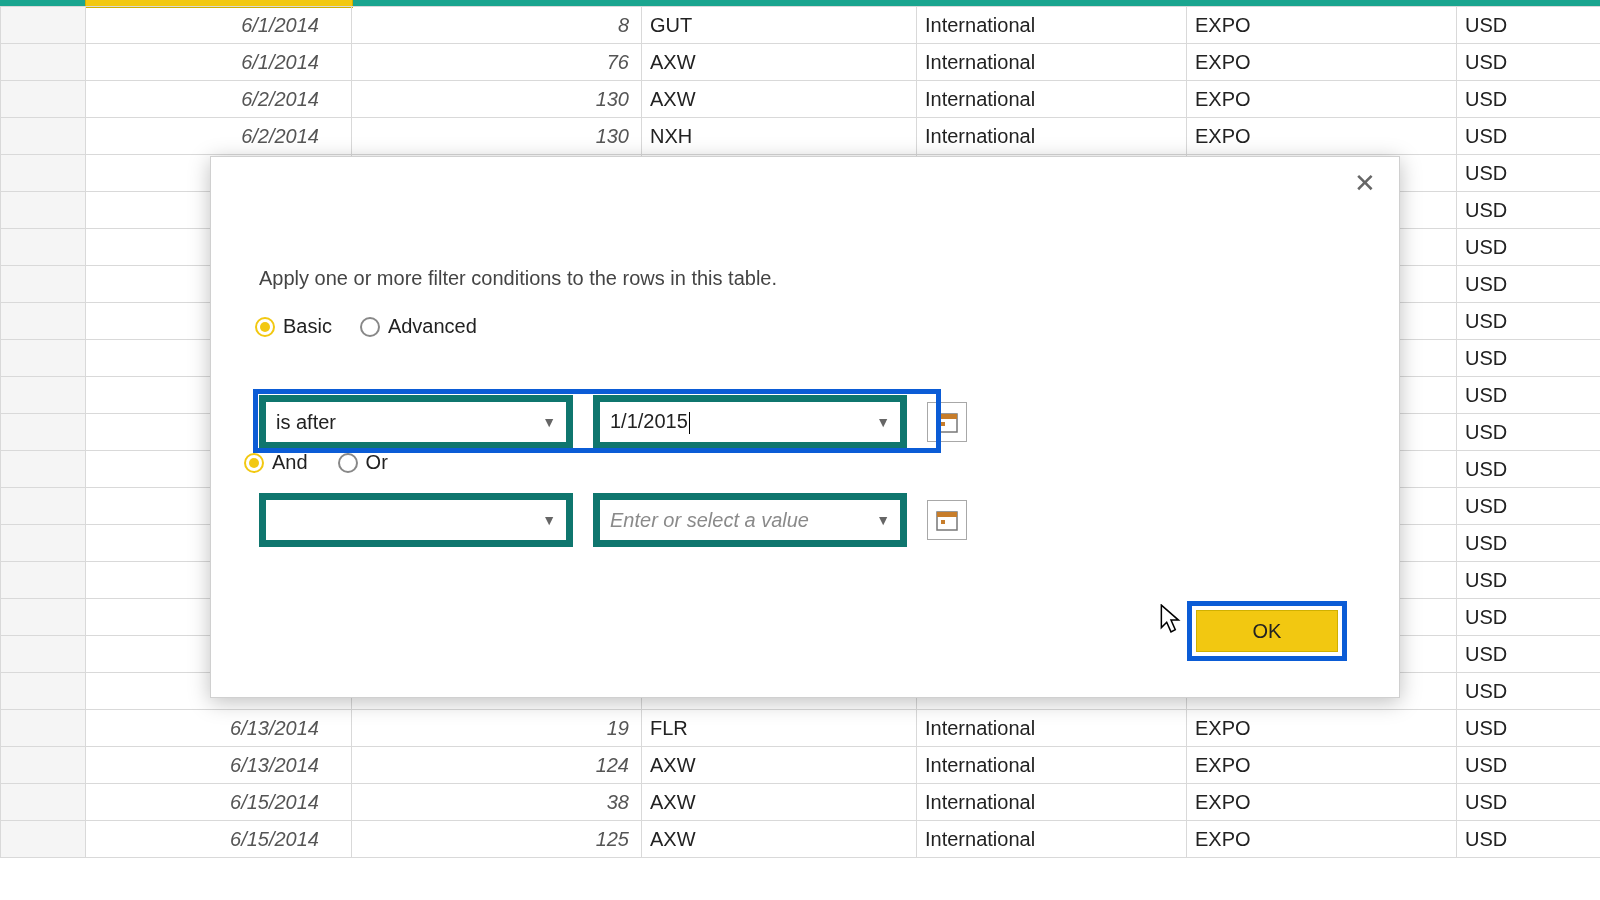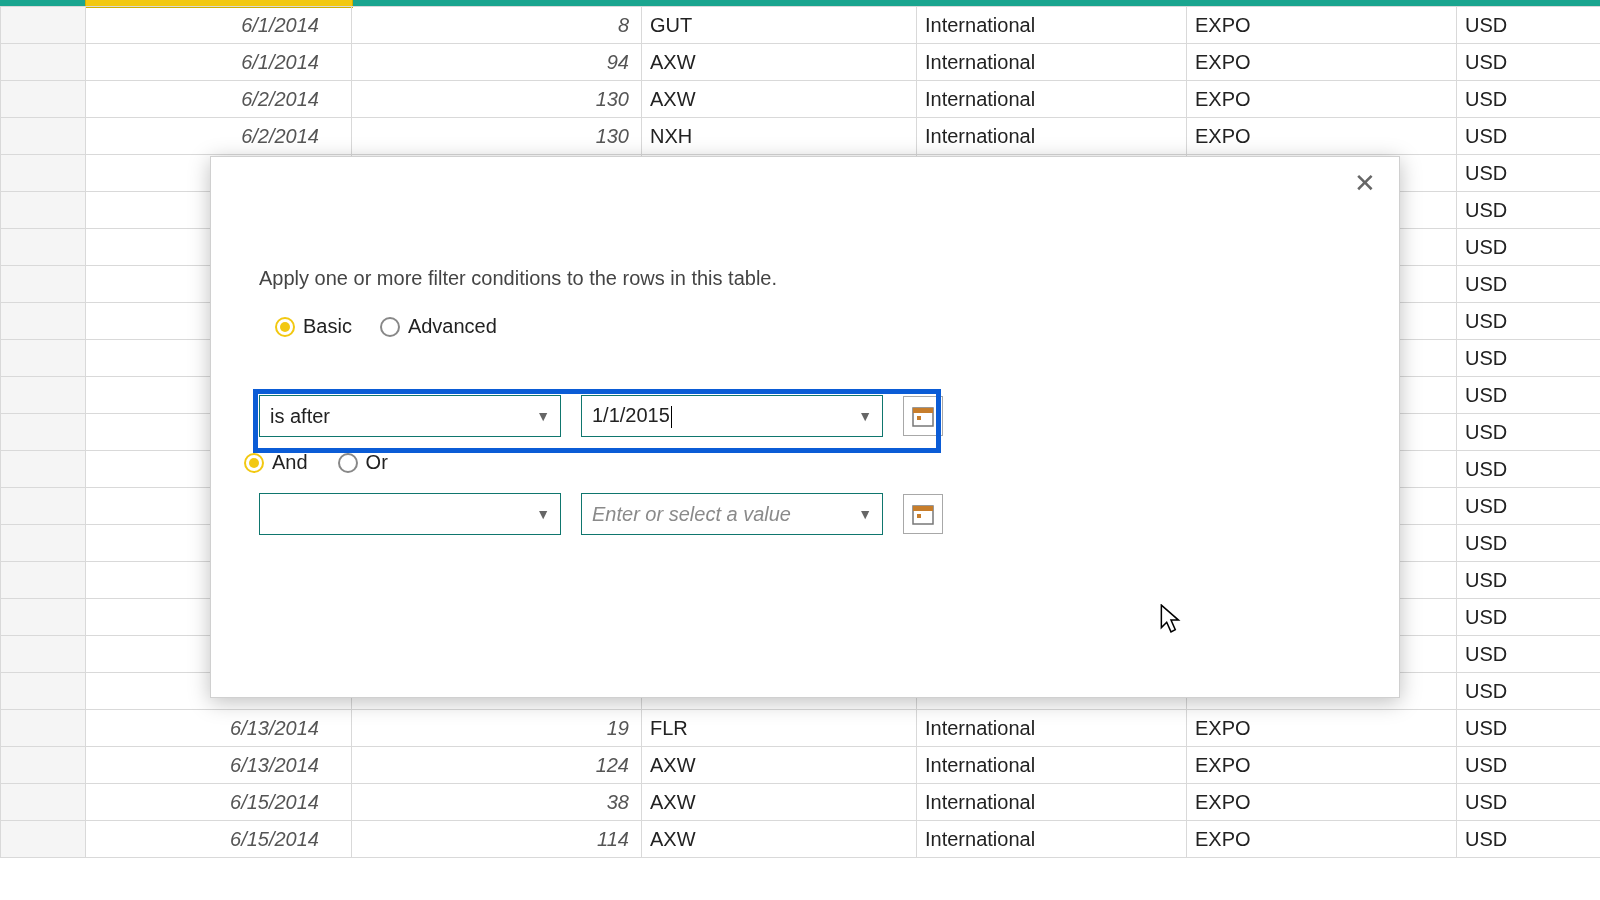--- a/index.html
+++ b/index.html
@@ -105,21 +105,21 @@
   .dlg-subtitle {
     position: absolute;
     left: 48px;
     top: 110px;
     font-size: 20px;
     color: #444;
   }
 
   .mode-row {
     position: absolute;
-    left: 64px;
+    left: 44px;
     top: 158px;
     display: flex;
     gap: 28px;
     align-items: center;
     font-size: 20px;
   }
   .keep-label {
     position: absolute;
     left: 48px;
     top: 200px;
@@ -134,21 +134,21 @@
     display: flex;
     gap: 20px;
     align-items: center;
   }
   .filter-row.r1 { top: 238px; }
   .filter-row.r2 { top: 336px; }
 
   .combo {
     width: 280px;
     height: 40px;
-    border: 1px solid #0f766e;
+    border: 7px solid #0f766e;
     background: #fff;
     display: flex;
     align-items: center;
     justify-content: space-between;
     padding: 0 10px;
     font-size: 20px;
     position: relative;
   }
   .combo .caret {
     font-size: 14px;
@@ -288,21 +288,21 @@
           <td class="date">6/1/2014</td>
           <td class="num">8</td>
           <td class="txt">GUT</td>
           <td class="txt">International</td>
           <td class="txt">EXPO</td>
           <td class="txt">USD</td>
         </tr>
         <tr>
           <td class="rn"></td>
           <td class="date">6/1/2014</td>
-          <td class="num">94</td>
+          <td class="num">76</td>
           <td class="txt">AXW</td>
           <td class="txt">International</td>
           <td class="txt">EXPO</td>
           <td class="txt">USD</td>
         </tr>
         <tr>
           <td class="rn"></td>
           <td class="date">6/2/2014</td>
           <td class="num">130</td>
           <td class="txt">AXW</td>
@@ -477,21 +477,21 @@
           <td class="date">6/15/2014</td>
           <td class="num">38</td>
           <td class="txt">AXW</td>
           <td class="txt">International</td>
           <td class="txt">EXPO</td>
           <td class="txt">USD</td>
         </tr>
         <tr>
           <td class="rn"></td>
           <td class="date">6/15/2014</td>
-          <td class="num">114</td>
+          <td class="num">125</td>
           <td class="txt">AXW</td>
           <td class="txt">International</td>
           <td class="txt">EXPO</td>
           <td class="txt">USD</td>
         </tr>
       </tbody>
   </table>
 </div>
 
 <div class="dialog">
@@ -556,18 +556,21 @@
     <div class="date-btn">
       <svg width="22" height="22" viewBox="0 0 22 22">
         <rect x="1" y="3" width="20" height="18" fill="none" stroke="#777" stroke-width="1.5"></rect>
         <rect x="1" y="3" width="20" height="5" fill="#c77d2b"></rect>
         <rect x="5" y="11" width="4" height="4" fill="#c77d2b"></rect>
       </svg>
     </div>
   </div>
 
   <div class="btn-row">
+    <div class="ok-wrap">
+      <div class="btn primary">OK</div>
+    </div>
   </div>
 </div>
 
 <svg class="cursor" viewBox="0 0 20 28">
   <path d="M1 1 L1 22 L6 17 L10 26 L14 24 L10 15 L17 15 Z" fill="#fff" stroke="#000" stroke-width="1.4"></path>
 </svg>
 
 </body></html>

